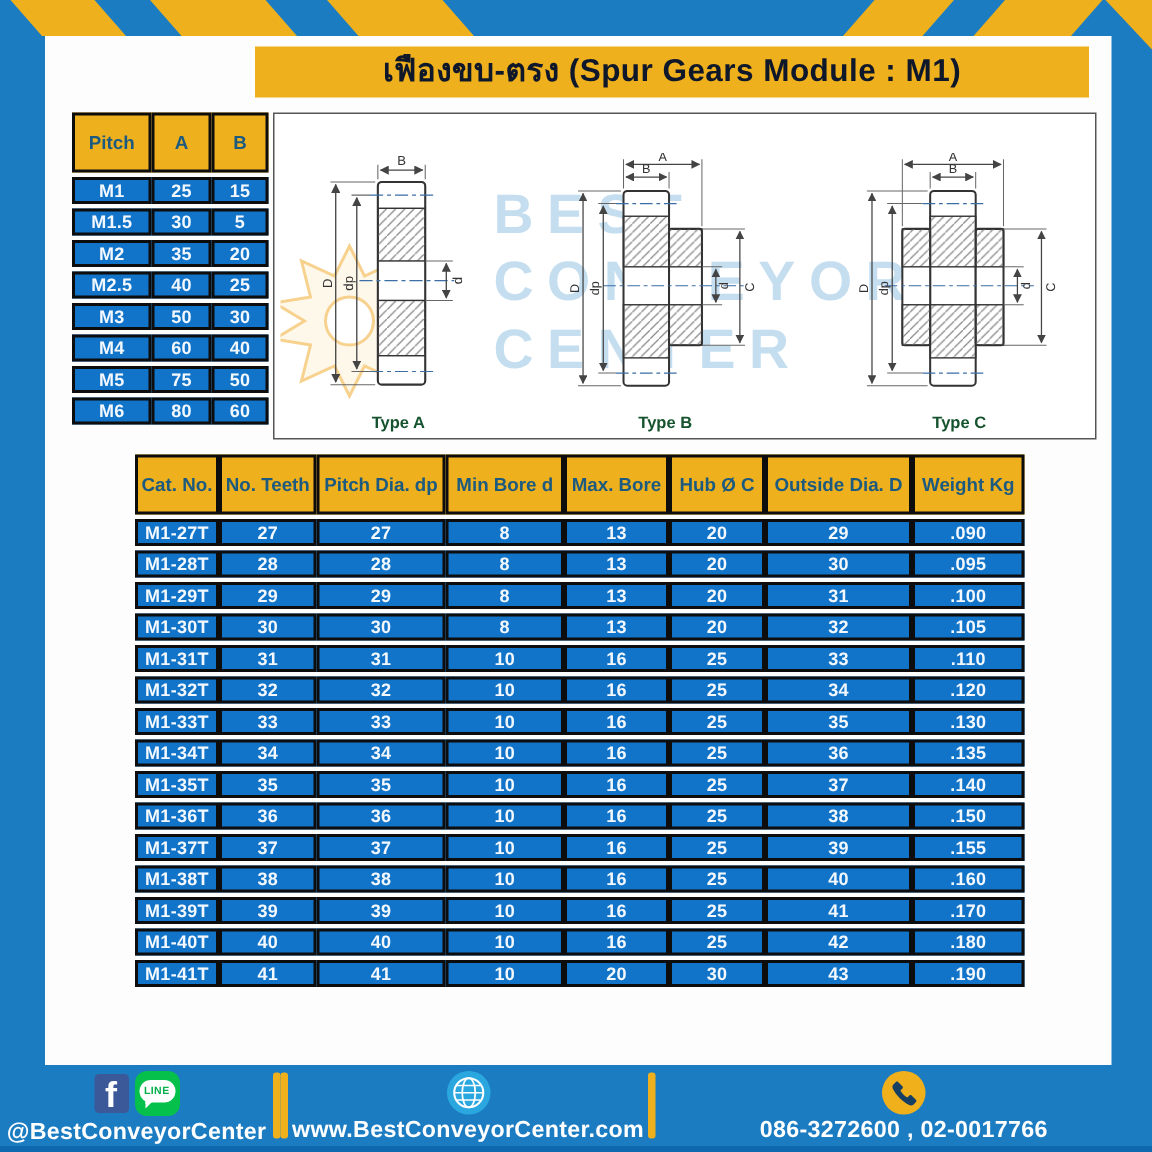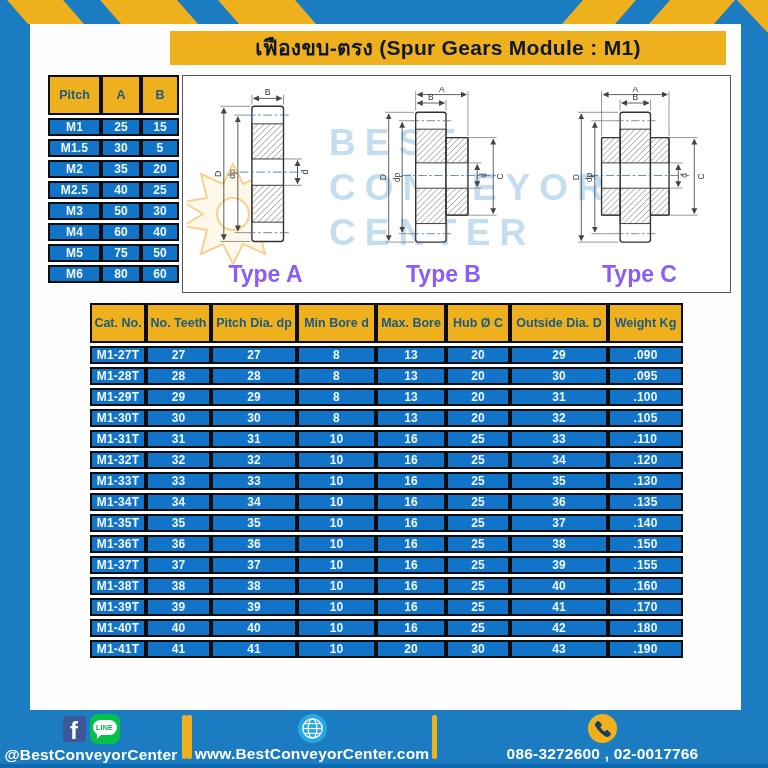--- a/index.html
+++ b/index.html
@@ -50,21 +50,21 @@
     display:flex;justify-content:space-between;align-items:flex-end;
     padding:8px 22px 4px 32px;
   }
   .watermark{
     position:absolute;left:146px;top:44px;z-index:0;
     color:rgba(125,182,222,.45);font-weight:bold;font-size:37px;line-height:45px;
     letter-spacing:9px;user-select:none;
   }
   .gear-logo-watermark{position:absolute;left:4px;top:86px;z-index:0;opacity:.5;}
   .drawing-col{position:relative;z-index:1;display:flex;flex-direction:column;align-items:center;}
-  .type-label{margin-top:2px;font-size:23px;font-weight:bold;color:#8b5cf6;}
+  .type-label{margin-top:2px;font-size:11px;font-weight:bold;color:#14532d;}
   .diagram text{font-size:10px;fill:#333;font-family:"Liberation Sans","DejaVu Sans",sans-serif;}
   .outline{fill:#fff;stroke:#333;stroke-width:1.6;}
   .hrect{stroke:#333;stroke-width:1.1;}
   .cl{stroke:#3a6ea5;stroke-width:.9;stroke-dasharray:10 3 3 3;}
   .dim{stroke:#444;stroke-width:1;}
   .ext{stroke:#666;stroke-width:.8;}
   
   .footer{
     position:absolute;left:0;top:710px;width:768px;height:58px;background:var(--frame-blue);
     display:flex;align-items:stretch;z-index:2;

